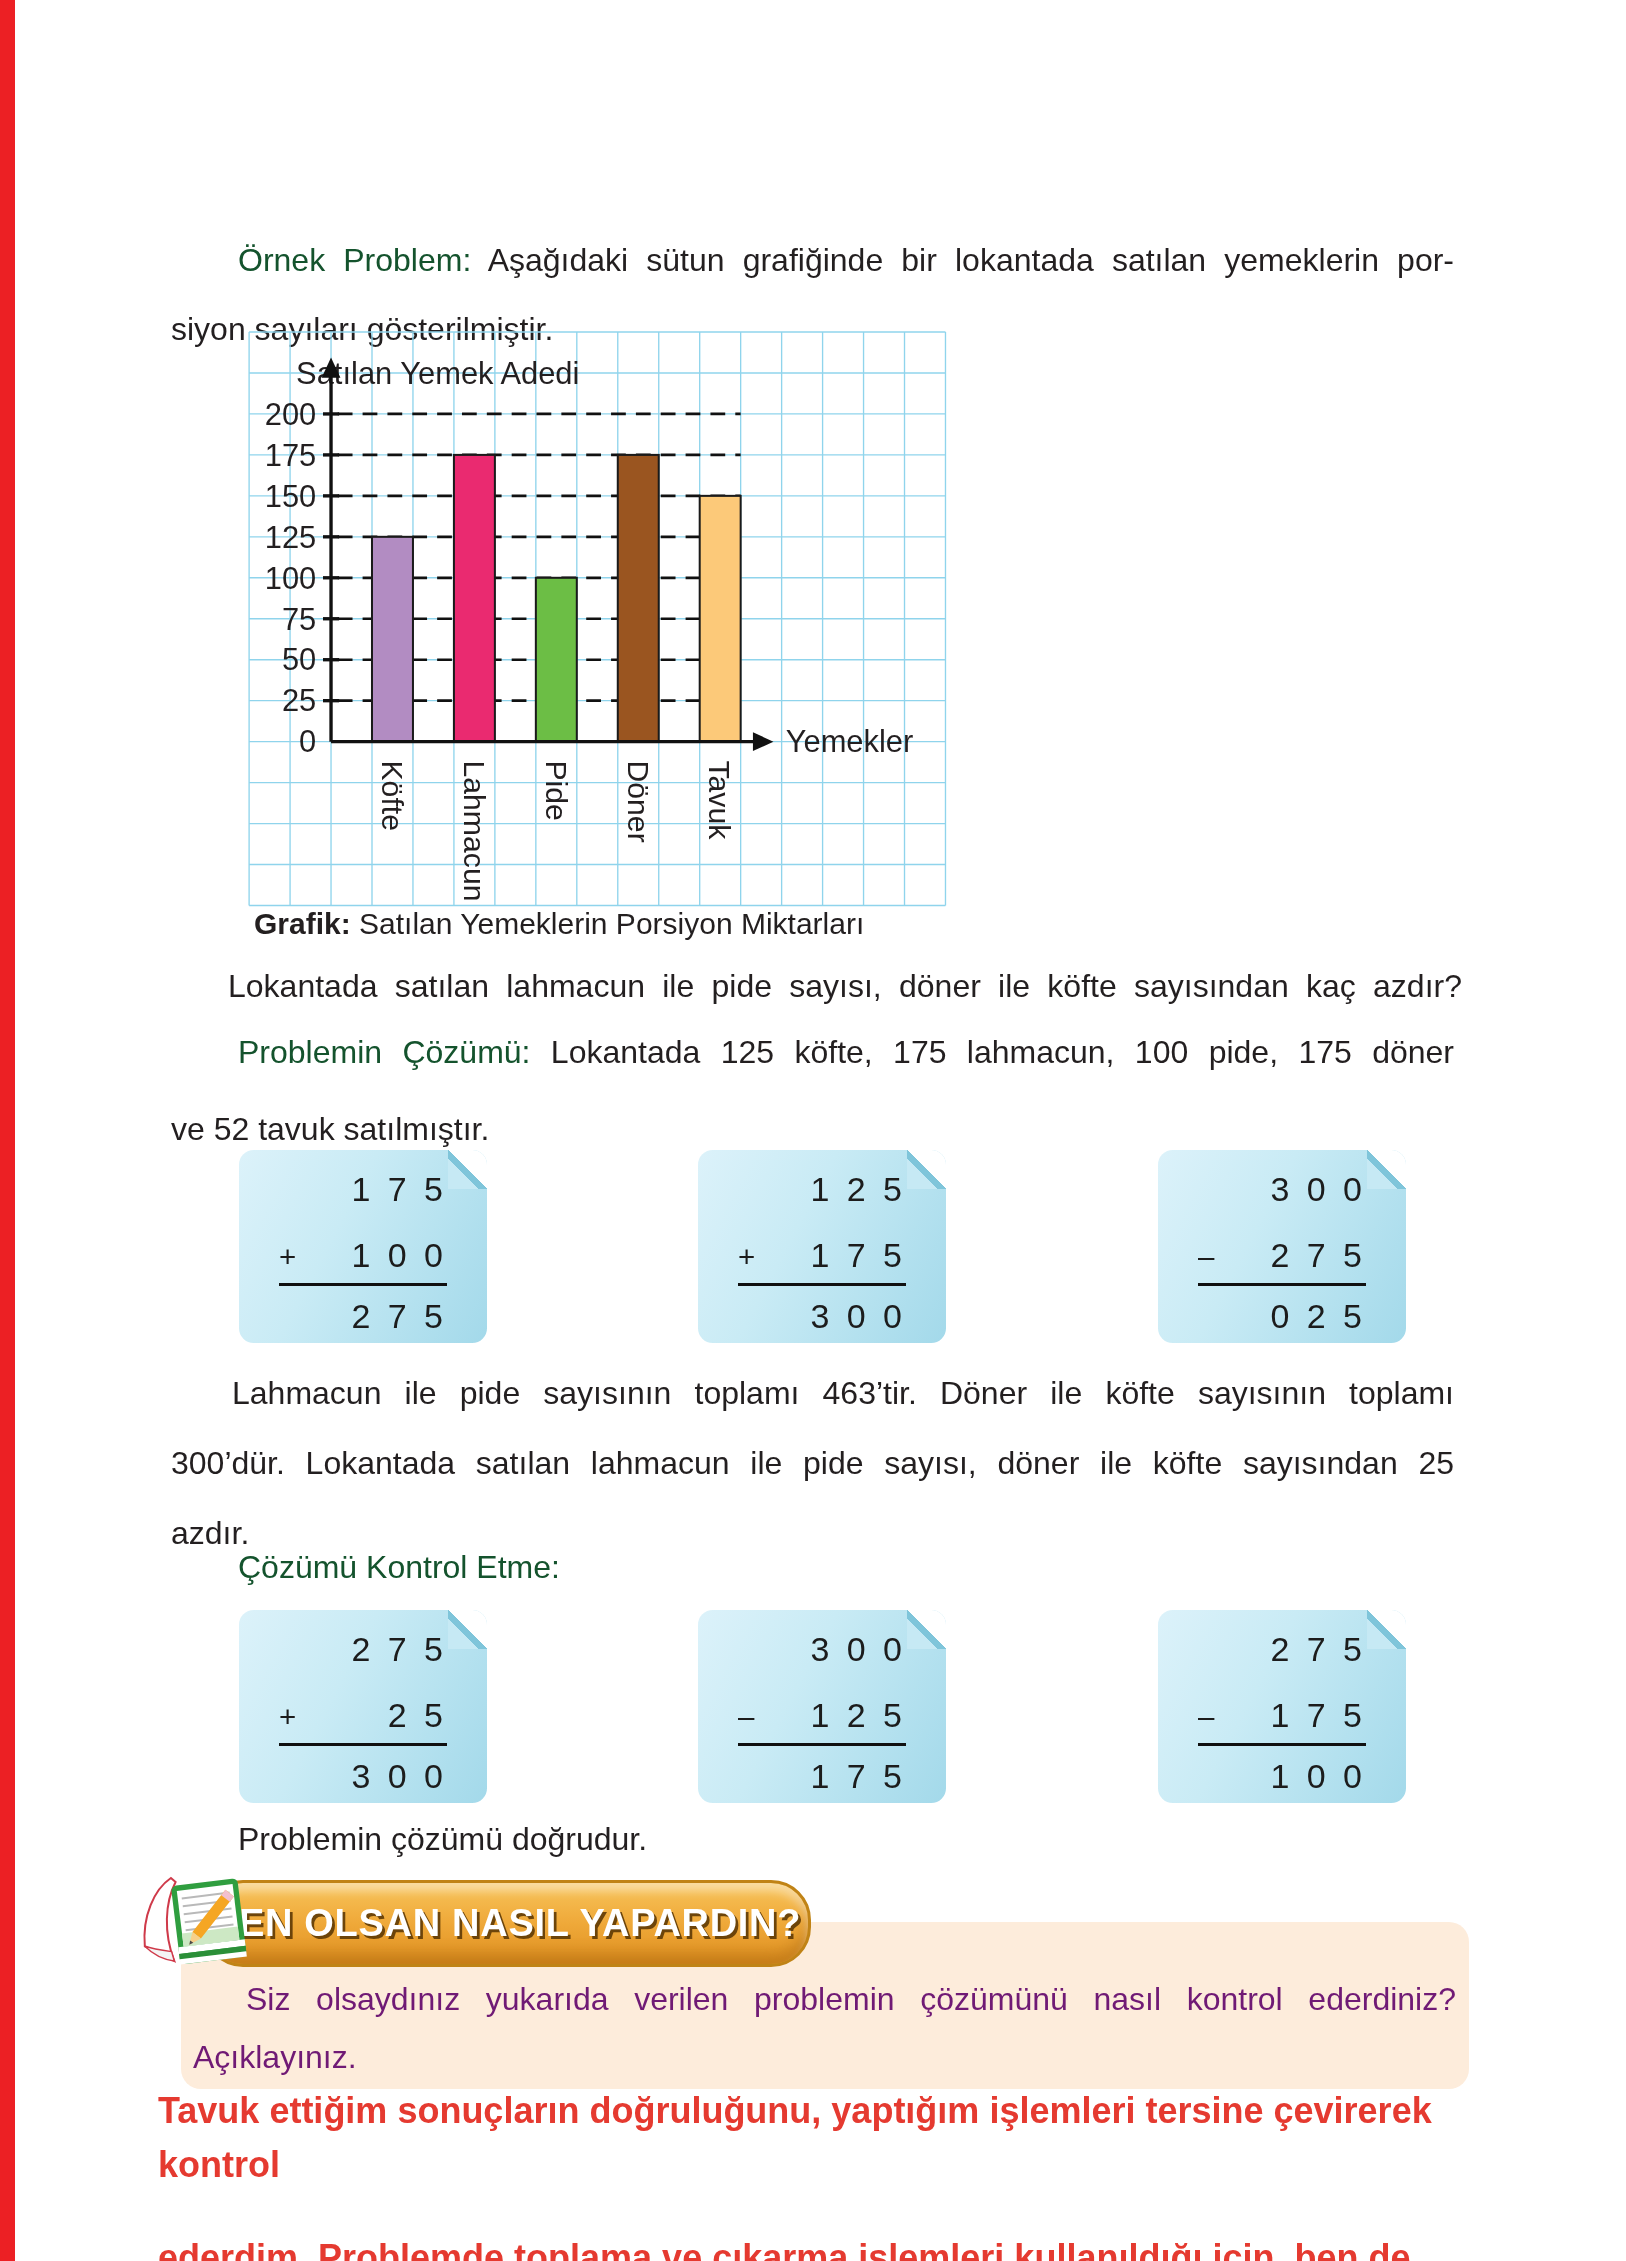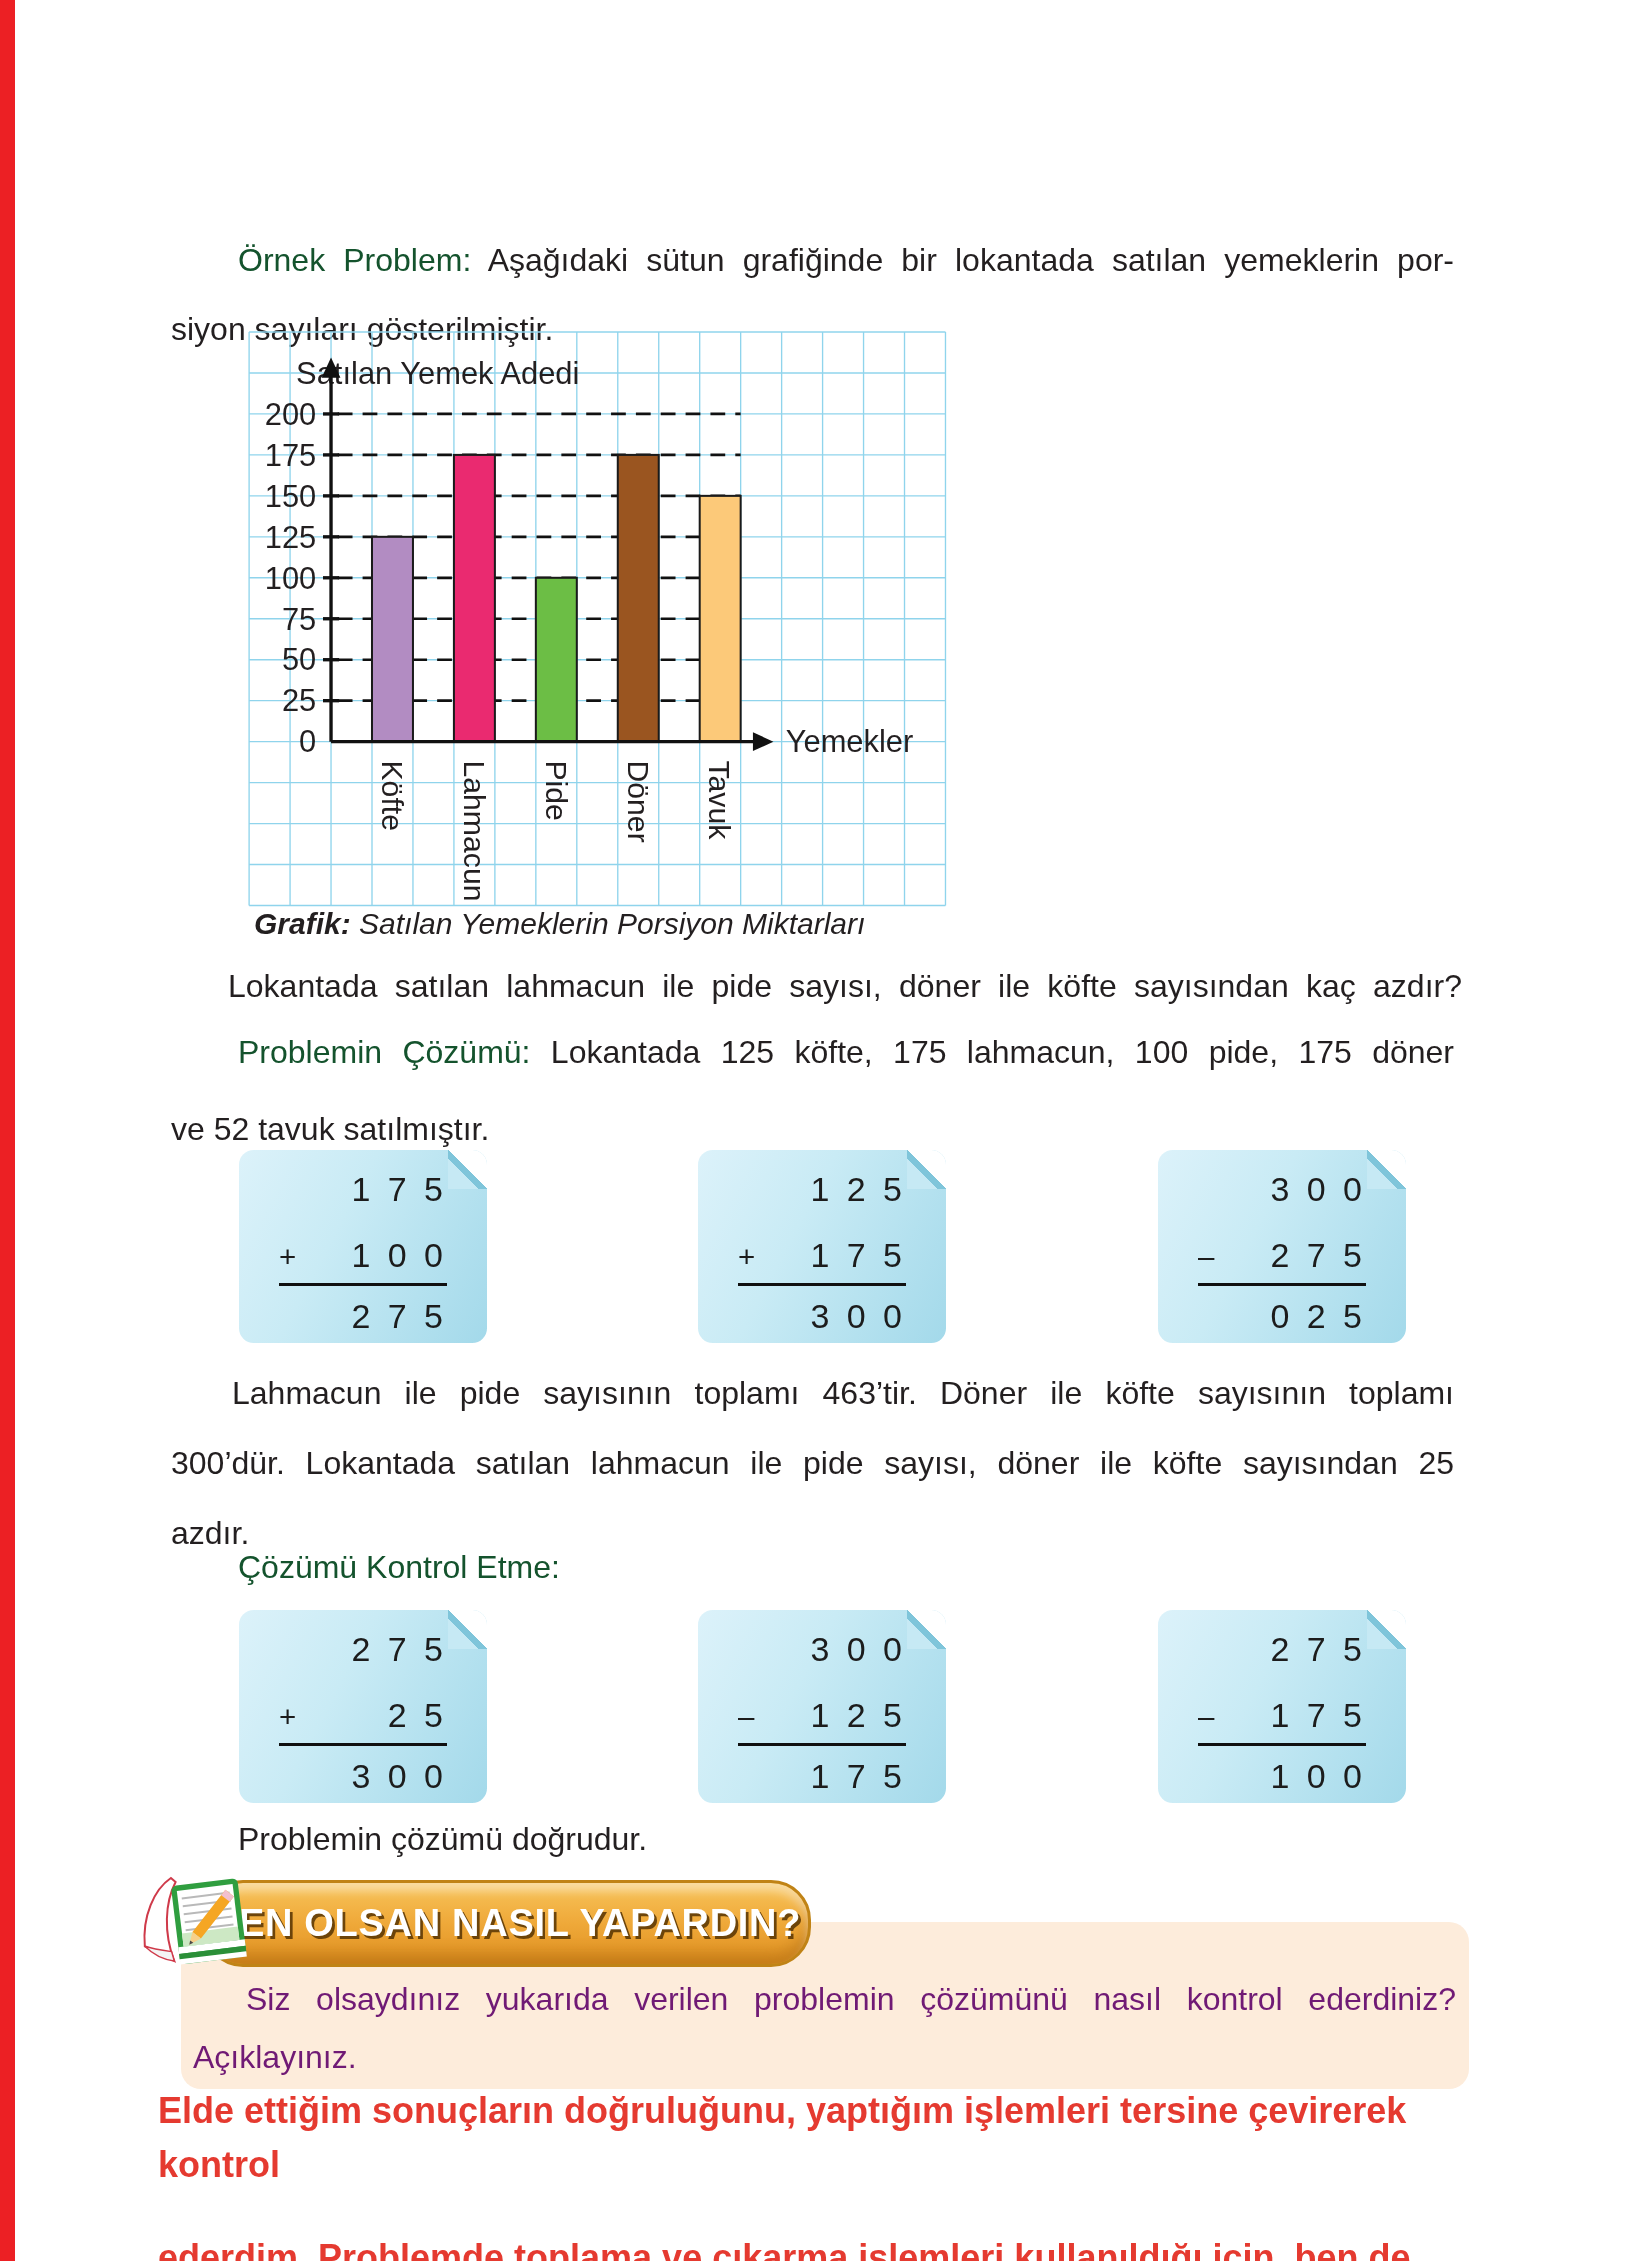--- a/index.html
+++ b/index.html
@@ -4,21 +4,21 @@
 <style>
   html,body{margin:0;padding:0;}
   body{
     width:1627px;height:2261px;position:relative;background:#ffffff;
     font-family:"Liberation Sans", sans-serif;color:#1a1a1a;overflow:hidden;
   }
   .abs{position:absolute;}
   .line{position:absolute;font-size:32px;line-height:1.15;white-space:nowrap;color:#231f20;letter-spacing:0px;}
   .just{white-space:normal;text-align:justify;text-align-last:justify;}
   .blue{color:#14532d;font-weight:normal;}
-  .caption{font-style:italic;font-size:30px;color:#231f20;}
+  .caption{font-size:30px;color:#231f20;}
   .caption b{font-weight:bold;}
   
   .card{
     position:absolute;width:248px;height:193px;border-radius:14.8px;
     background:linear-gradient(118deg,#dcf2fa 0%,#c9ebf5 40%,#a3d9ea 100%);
     overflow:hidden;
   }
   .fold{
     position:absolute;top:0;right:0;width:39px;height:39px;
     background:linear-gradient(225deg,#ffffff 0 49%,#7fc5da 49% 61%,#c6e9f4 61% 100%);
@@ -255,16 +255,16 @@
     <rect x="104" y="30" width="16" height="80" fill="#f5a623"></rect>
     <rect x="104" y="30" width="16" height="10" fill="#f2c0cf"></rect>
     <polygon points="104,110 120,110 112,128" fill="#f7d08a"></polygon>
     <polygon points="109,122 115,122 112,128" fill="#4a4a4a"></polygon>
   </g>
 </svg>
 
 <div class="peach-line" style="left:246px;top:1981px;width:1210px;text-align:justify;text-align-last:justify;white-space:normal;">Siz olsaydınız yukarıda verilen problemin çözümünü nasıl kontrol ederdiniz?</div>
 <div class="peach-line" style="left:193px;top:2039px;">Açıklayınız.</div>
 
-<div class="red-line" style="left:158px;top:2090px;">Elde ettiğim sonuçların doğruluğunu, yaptığım işlemleri tersine çevirerek</div>
+<div class="red-line" style="left:158px;top:2090px;">Tavuk ettiğim sonuçların doğruluğunu, yaptığım işlemleri tersine çevirerek</div>
 <div class="red-line" style="left:158px;top:2144px;">kontrol</div>
 <div class="red-line" style="left:158px;top:2197px;margin-top:40px;">ederdim. Problemde toplama ve çıkarma işlemleri kullanıldığı için, ben de</div>
 
 
 </body></html>

